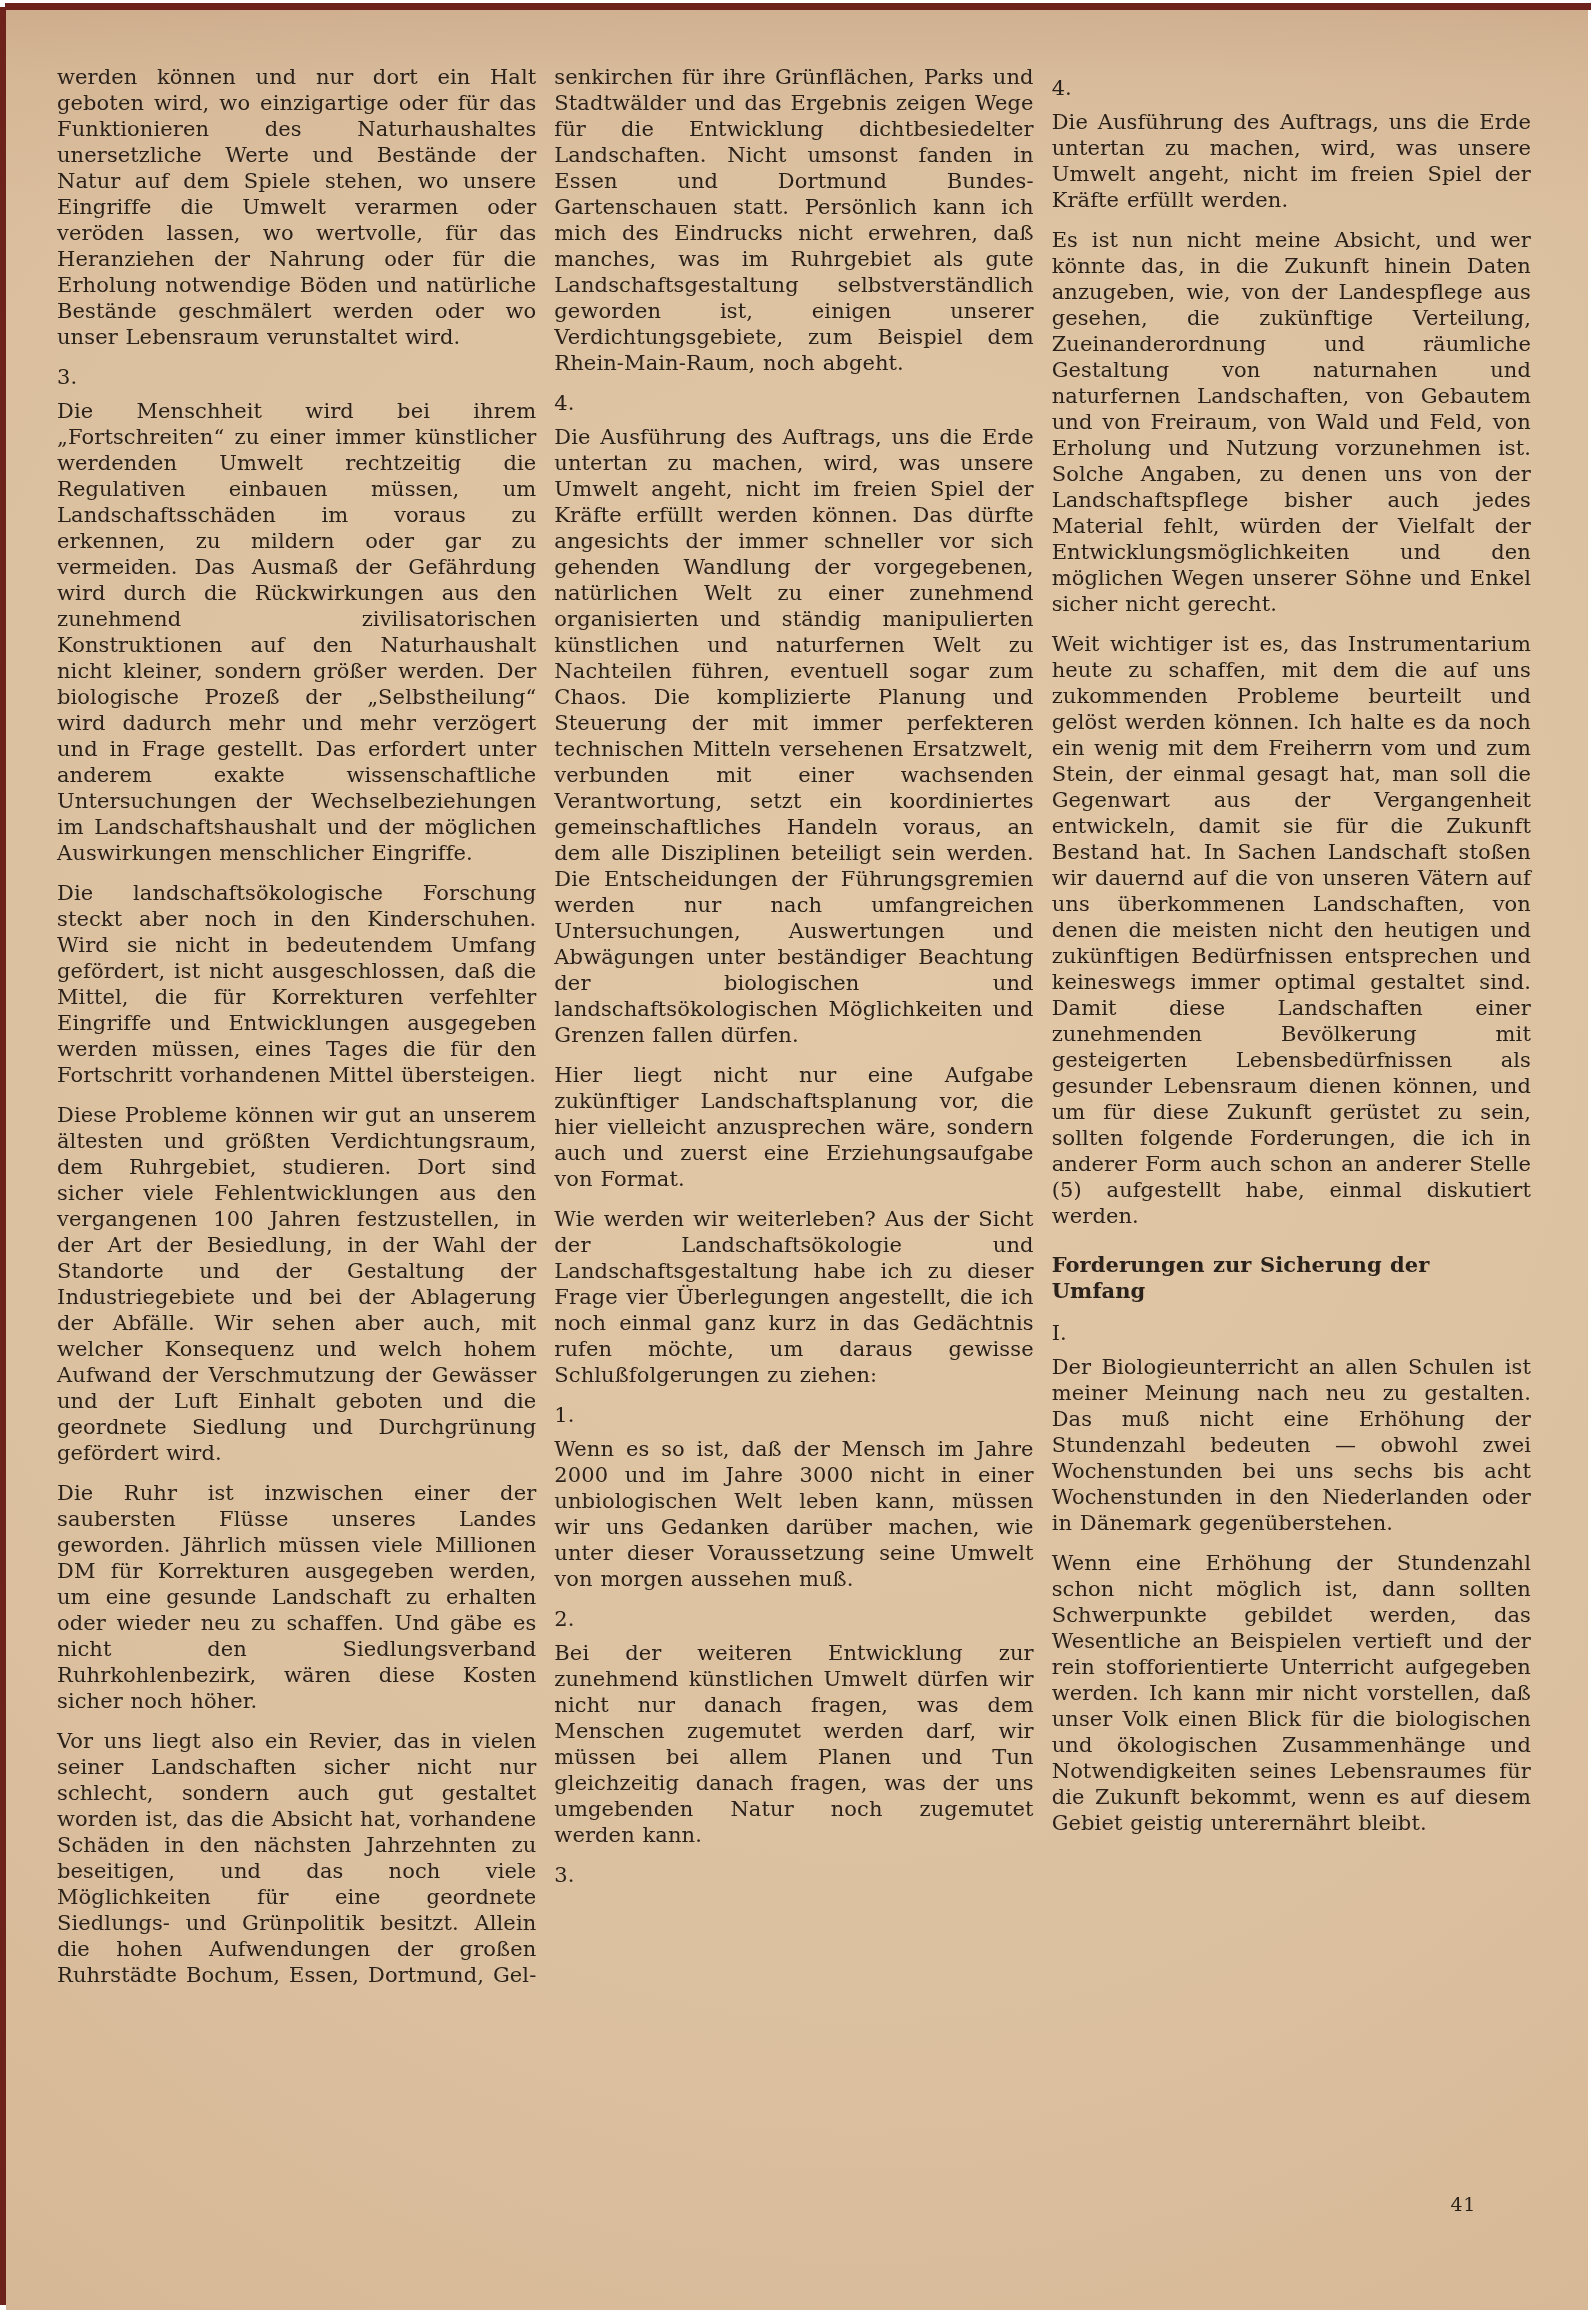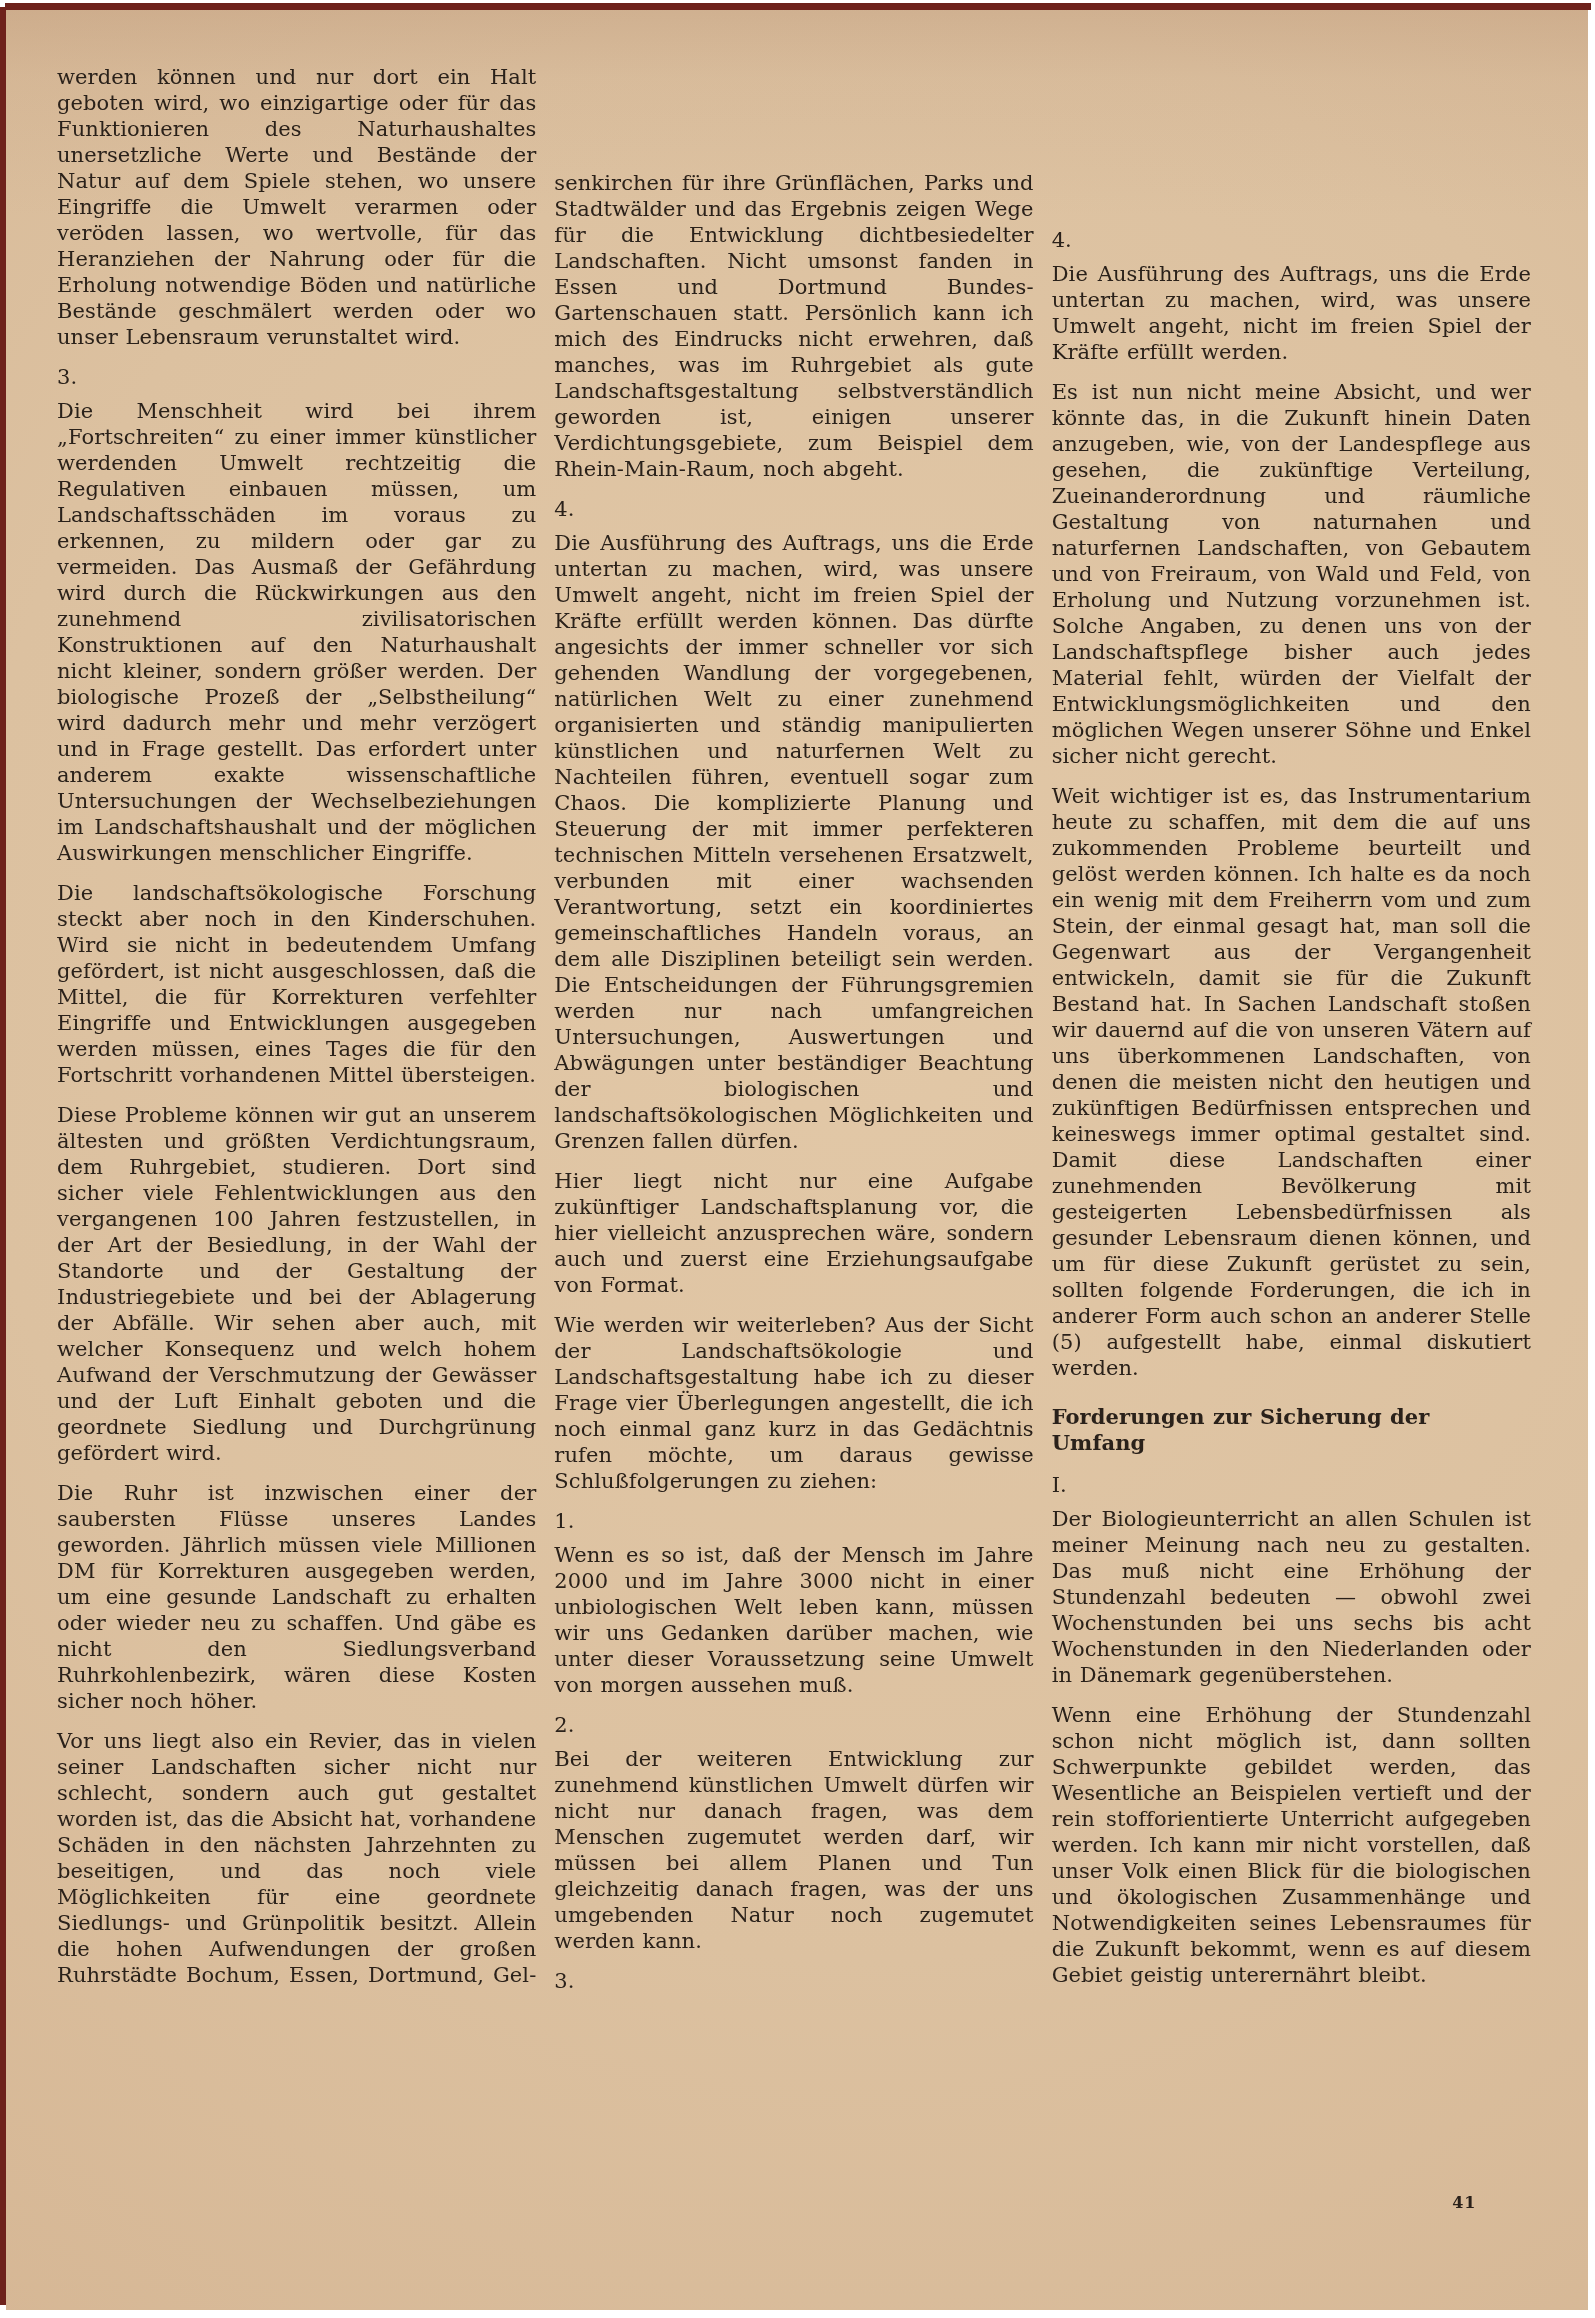--- a/index.html
+++ b/index.html
@@ -29,21 +29,21 @@
     background:
       linear-gradient(180deg, rgba(176,134,104,0.28) 0%, rgba(176,134,104,0.10) 3%, rgba(0,0,0,0) 9%),
       radial-gradient(125% 95% at 54% 42%, #e2c8a7 0%, #dcc1a0 45%, #d6b795 76%, #cfae8c 100%);
   }
   .columns{
     position:absolute;
     left:57px;top:64px;
     width:1474px;
     display:flex;
     gap:18px;
-    align-items:flex-end;
+    align-items:flex-start;
   }
   .col{flex:1 1 0;min-width:0;}
   .col p{
     margin:0 0 14px 0;
     font-size:21px;
     line-height:26px;
     text-align:justify;
     letter-spacing:0.1px;
     word-spacing:1px;
     hyphens:manual;
@@ -55,22 +55,22 @@
   }
   .col p.heading{
     font-weight:700;
     margin:23px 0 16px 0;
     text-align:left;
   }
   .col span.b{font-weight:400;}
   .page-number{
     position:absolute;
     right:120px;top:2193px;
-    font-size:16px;
-    font-weight:700;
+    font-size:19px;
+    font-weight:400;
     letter-spacing:0.7px;
   }
 </style>
 </head>
 <body>
 
 <div class="scan">
   <div class="frame-top"></div>
   <div class="frame-left"></div>
   <div class="paper"></div>

